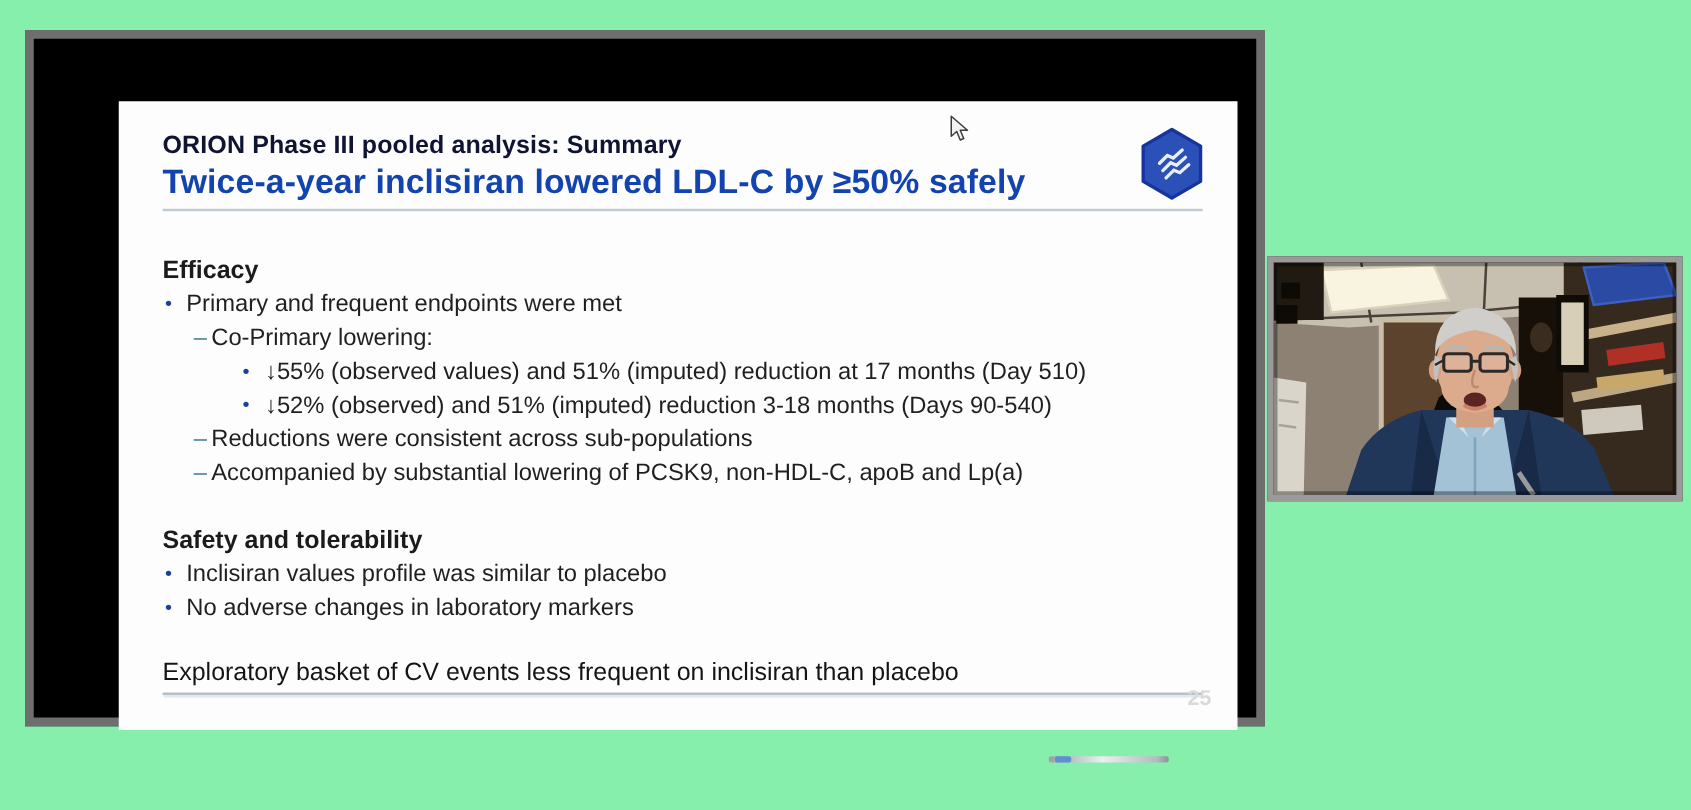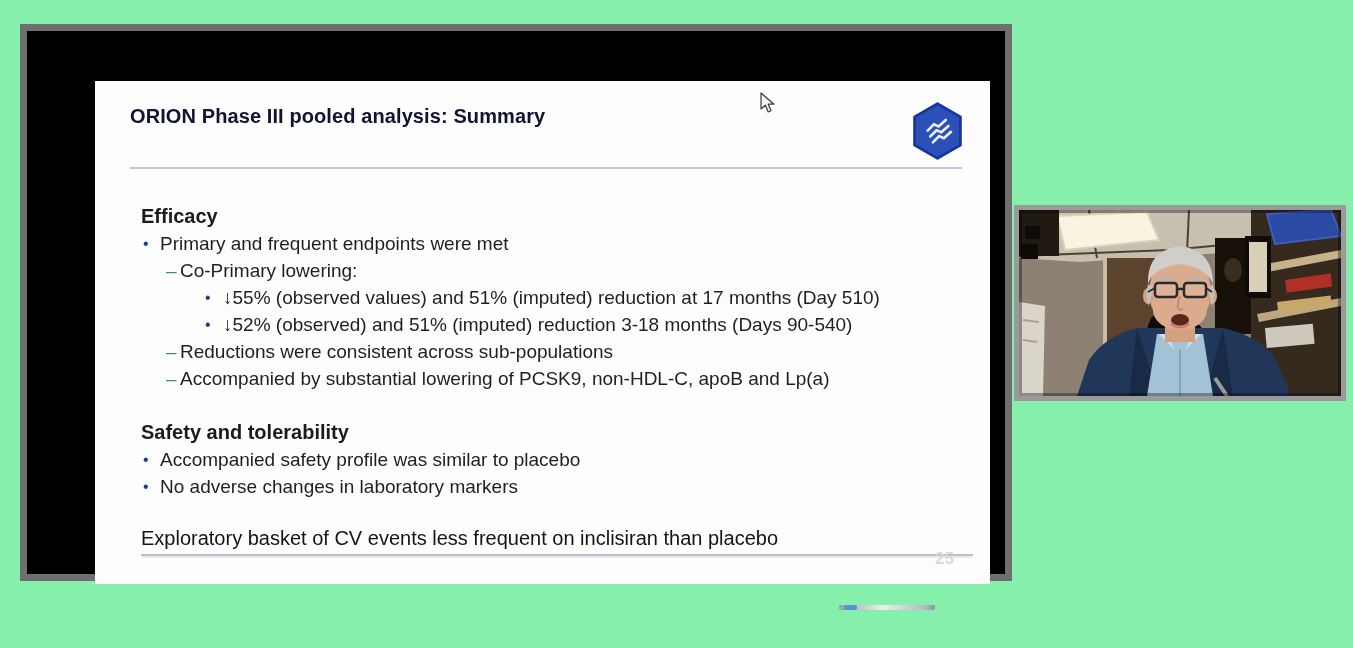--- a/index.html
+++ b/index.html
@@ -38,37 +38,37 @@
     position:absolute;left:68px;top:50px;width:895px;height:503px;
     background:#fdfdfd;color:#222;
   }
   .slide-header{position:absolute;left:35px;top:22px;width:832px;}
   .kicker{font-size:20px;line-height:26px;font-weight:bold;color:var(--kicker-navy);letter-spacing:.1px;}
   .slide-title{font-size:27px;line-height:32px;font-weight:bold;color:var(--title-blue);letter-spacing:.1px;}
   .title-rule{position:absolute;left:35px;top:86px;width:832px;height:2px;background:var(--rule-gray);}
   .title-rule{top:86px;}
   .logo{position:absolute;left:816px;top:20px;width:53px;height:60px;}
 
-  .slide-body{position:absolute;left:46px;top:122px;width:832px;font-size:19px;color:#1f1f1f;}
+  .slide-body{position:absolute;left:35px;top:122px;width:832px;font-size:19px;color:#1f1f1f;}
   .sec-heading{font-size:20px;line-height:27px;font-weight:bold;color:#1b1b1b;}
   .li{display:flex;line-height:27px;}
   .li .mk{flex:0 0 auto;text-align:left;}
   .li .tx{flex:1 1 auto;}
   .lvl1{padding-left:2px;}   .lvl1 .mk{width:17px;font-size:16px;}
   .lvl2{padding-left:25px;}  .lvl2 .mk{width:14px;}
   .lvl3{padding-left:64px;}  .lvl3 .mk{width:18px;font-size:16px;}
   .mk.b{color:var(--bullet-blue);}
   .mk.d{color:var(--dash-teal);}
   .sec-safety{margin-top:27px;}
   .footer-statement{
     margin-top:26px;font-size:20px;line-height:25px;font-weight:normal;color:#141414;
     border-bottom:2px solid #b6bfca;padding-bottom:3px;width:832px;
     box-shadow:0 3px 0 -1px rgba(182,191,202,.35);
   }
-  .page-number{position:absolute;left:840px;top:468px;width:34px;text-align:left;
+  .page-number{position:absolute;left:840px;top:468px;width:34px;text-align:right;
     font-size:17px;font-weight:bold;color:var(--page-num-gray);}
 
   
   .cursor{position:absolute;left:760px;top:92px;width:16px;height:22px;pointer-events:none;}
 
   
   .webcam{
     position:absolute;left:1014px;top:205px;width:332px;height:196px;
     border:5px solid var(--webcam-border);background:#2a241d;
   }
@@ -78,20 +78,21 @@
 <body>
 
 <div class="stage">
 
   <div class="screenshare-frame">
 
     <div class="slide">
 
       <div class="slide-header">
         <div class="kicker">ORION Phase III pooled analysis: Summary</div>
+        <div class="slide-title">Twice-a-year inclisiran lowered LDL-C by ≥50% safely</div>
       </div>
 
       <div class="title-rule"></div>
 
       <div class="logo">
         <svg viewBox="0 0 60 66" width="53" height="60" aria-hidden="true">
           <polygon points="30,2 56,17 56,49 30,64 4,49 4,17" fill="var(--logo-blue)" stroke="var(--logo-border)" stroke-width="3" stroke-linejoin="round"></polygon>
           <g stroke="#e9eef9" stroke-width="3" fill="none" stroke-linecap="round" transform="rotate(-8 30 33)">
             <path d="M19,31 l8,-6 l5,3 l9,-6"></path>
             <path d="M21,38 l8,-6 l5,3 l9,-6"></path>
@@ -129,21 +130,21 @@
             <span class="mk d">–</span>
             <span class="tx">Accompanied by substantial lowering of PCSK9, non-HDL-C, apoB and Lp(a)</span>
           </div>
         </div>
 
         <div class="sec-safety">
           <div class="sec-heading">Safety and tolerability</div>
 
           <div class="li lvl1">
             <span class="mk b">•</span>
-            <span class="tx">Accompanied safety profile was similar to placebo</span>
+            <span class="tx">Inclisiran values profile was similar to placebo</span>
           </div>
           <div class="li lvl1">
             <span class="mk b">•</span>
             <span class="tx">No adverse changes in laboratory markers</span>
           </div>
         </div>
 
         <div class="footer-statement">Exploratory basket of CV events less frequent on inclisiran than placebo</div>
       </div>
 

